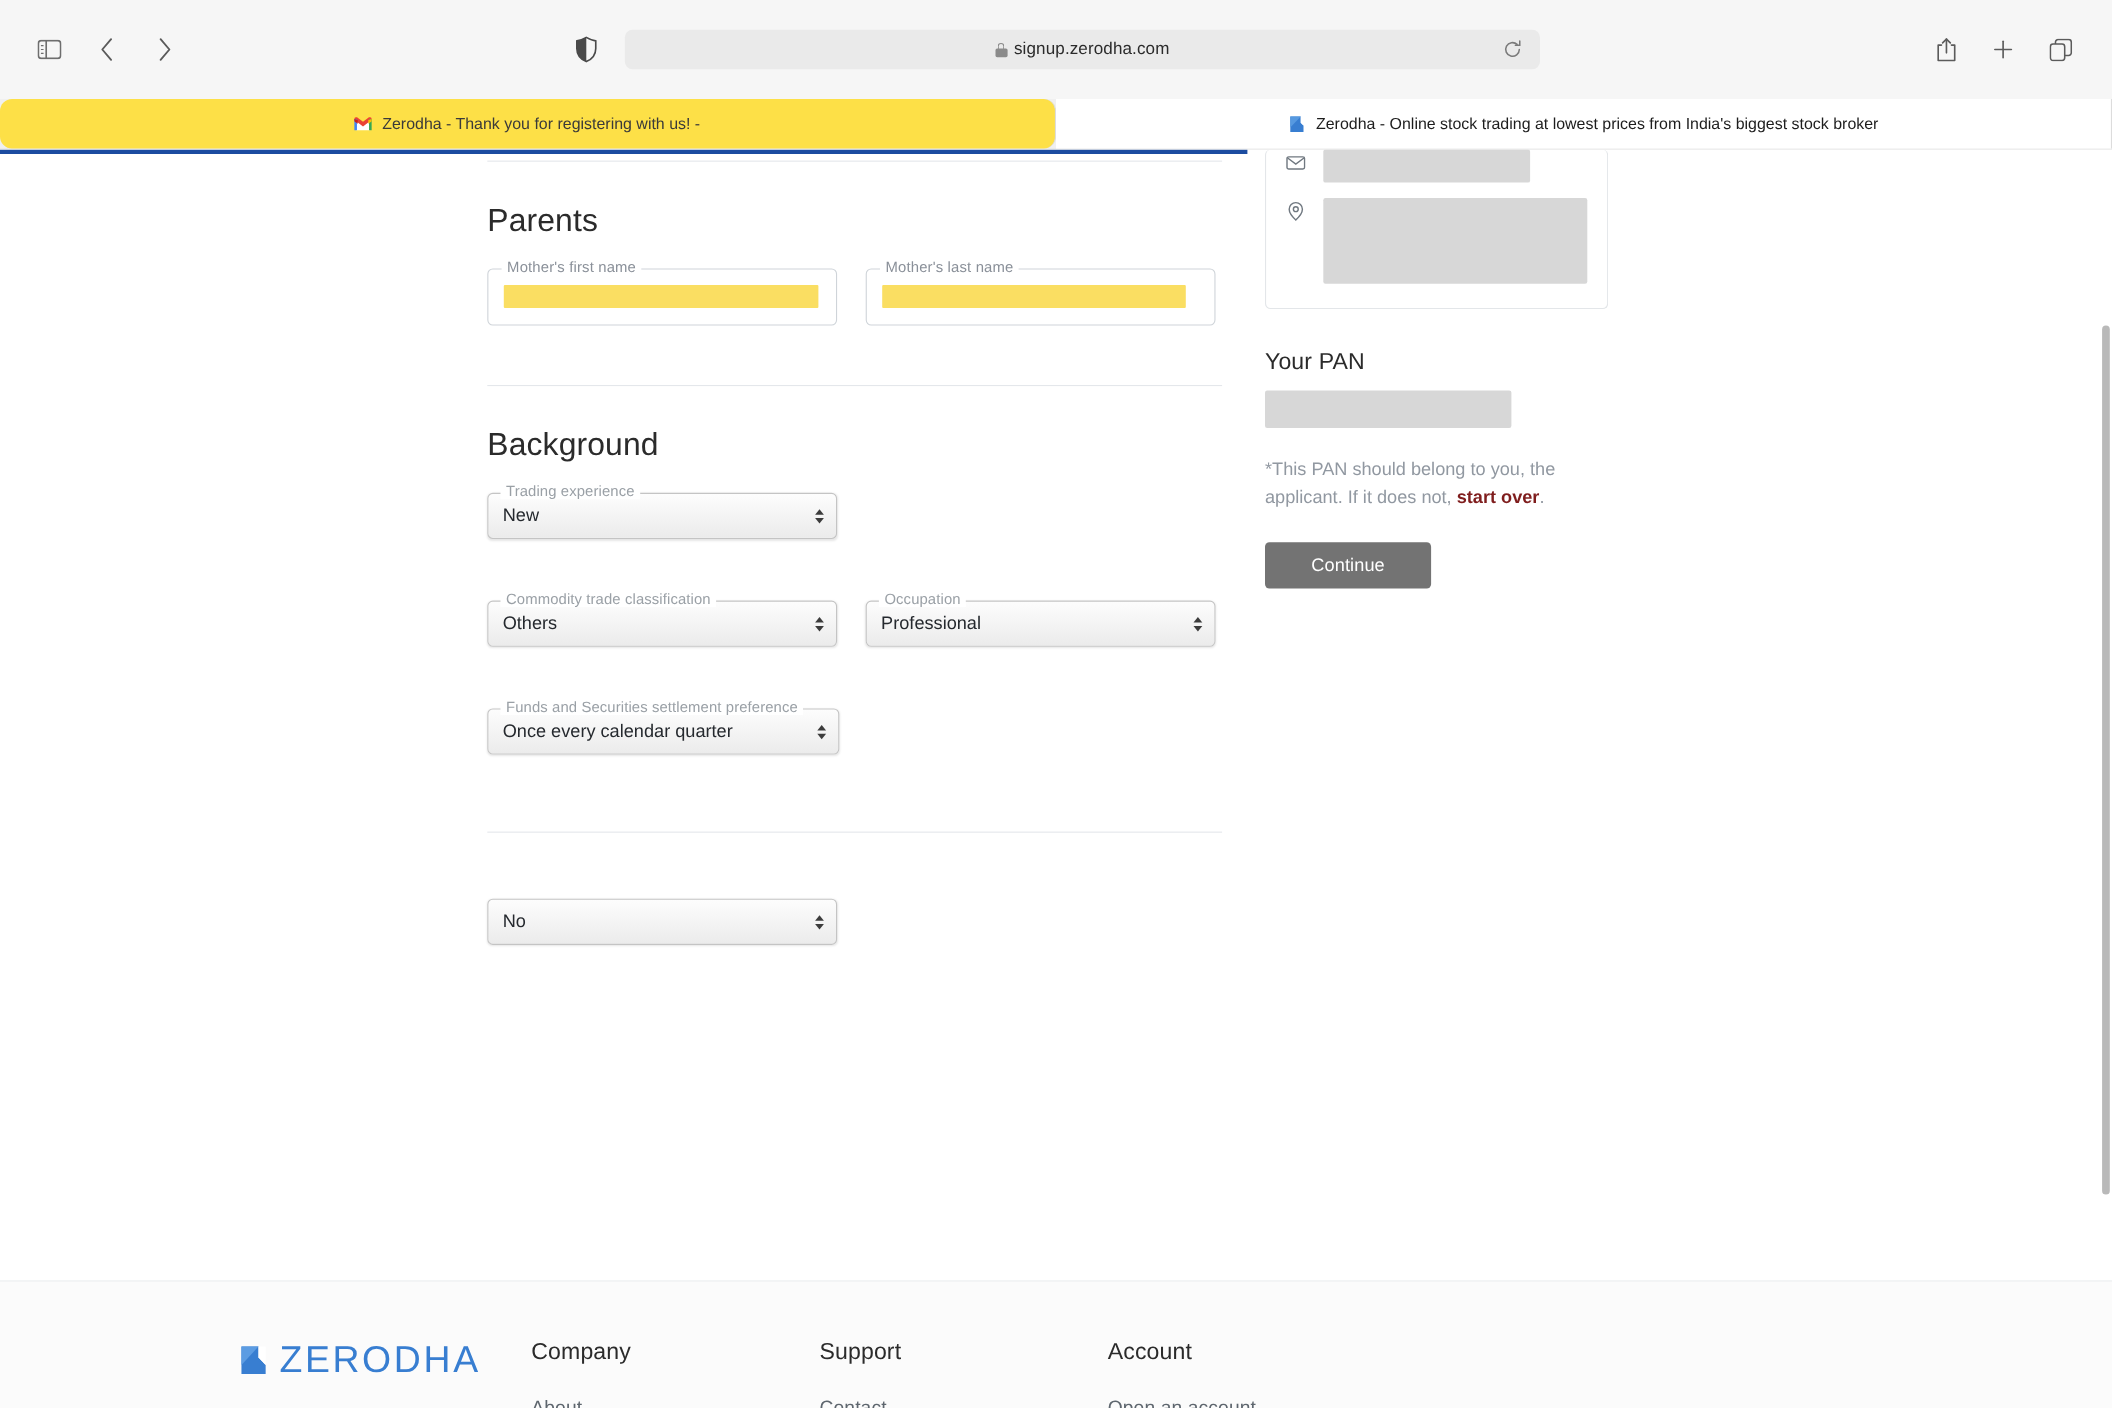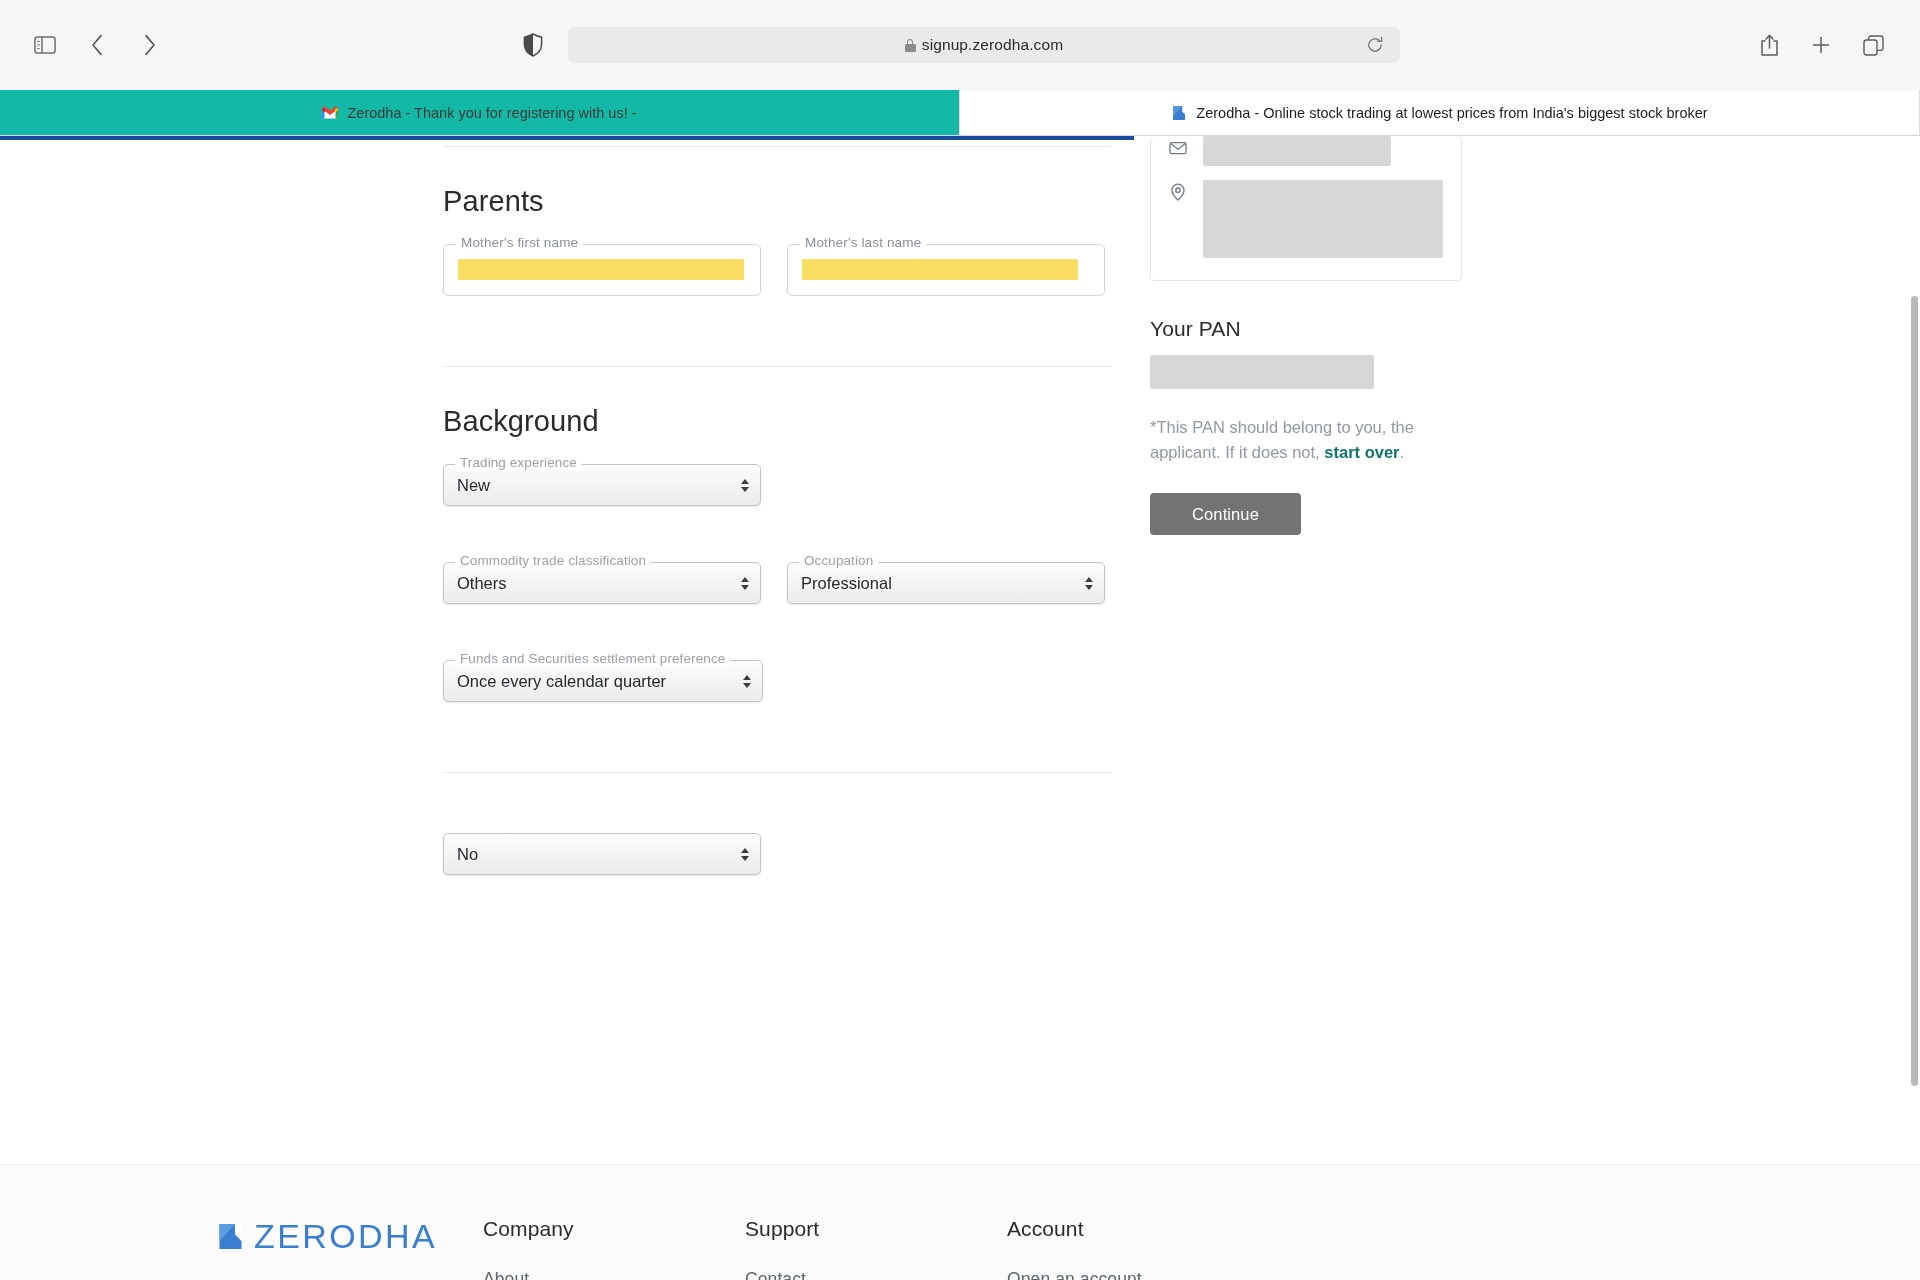--- a/index.html
+++ b/index.html
@@ -91,21 +91,21 @@
     align-items: center;
     justify-content: center;
     gap: 9px;
     font-size: 14.5px;
     color: #333333;
     position: relative;
     border-right: 1px solid #dcdcdc;
     overflow: hidden;
     white-space: nowrap;
   }
-  .tab.inactive { background: #14b8a6; color: #3a3a3a; }
+  .tab.inactive { background: #fde047; color: #3a3a3a; border-radius: 11px; }
   .tab.active   { background: #ffffff; color: #1d1d1d; text-align: right; }
   .tab-favicon { width: 16px; height: 16px; flex: none; display: flex; align-items: center; justify-content: center; }
   .tab-title { overflow: hidden; text-overflow: ellipsis; }
 
   
   .page {
     position: absolute;
     top: 136px; left: 0;
     width: 1920px; height: 1144px;
     background: #fff;
@@ -140,21 +140,21 @@
     padding-left: 0;
   }
 
   .row { display: flex; gap: 26px; }
 
   
   .field {
     position: relative;
     width: 318px;
     height: 52px;
-    margin-bottom: 24px;
+    margin-bottom: 8px;
   }
   .field-box {
     position: absolute; inset: 0;
     border: 1px solid #cfd4d9;
     border-radius: 5px;
     background: #fff;
   }
   .field-legend {
     position: absolute;
     top: -9px; left: 13px;
@@ -276,21 +276,21 @@
   }
   .bo-pan { width: 224px; height: 34px; margin-top: 14px; }
 
   .pan-note {
     margin-top: 26px;
     width: 268px;
     font-size: 16.5px;
     line-height: 1.52;
     color: #9198a1;
   }
-  .pan-note a { color: #0f766e; font-weight: 700; text-decoration: none; margin-top: 46px; }
+  .pan-note a { color: #7f1d1d; font-weight: 700; text-decoration: none; margin-top: 46px; }
 
   .continue-btn {
     margin-top: 28px;
     width: 151px; height: 42px;
     background: #737373;
     border: none;
     border-radius: 4px;
     color: #fff;
     font-size: 16.5px;
     font-family: "Liberation Sans", sans-serif;

